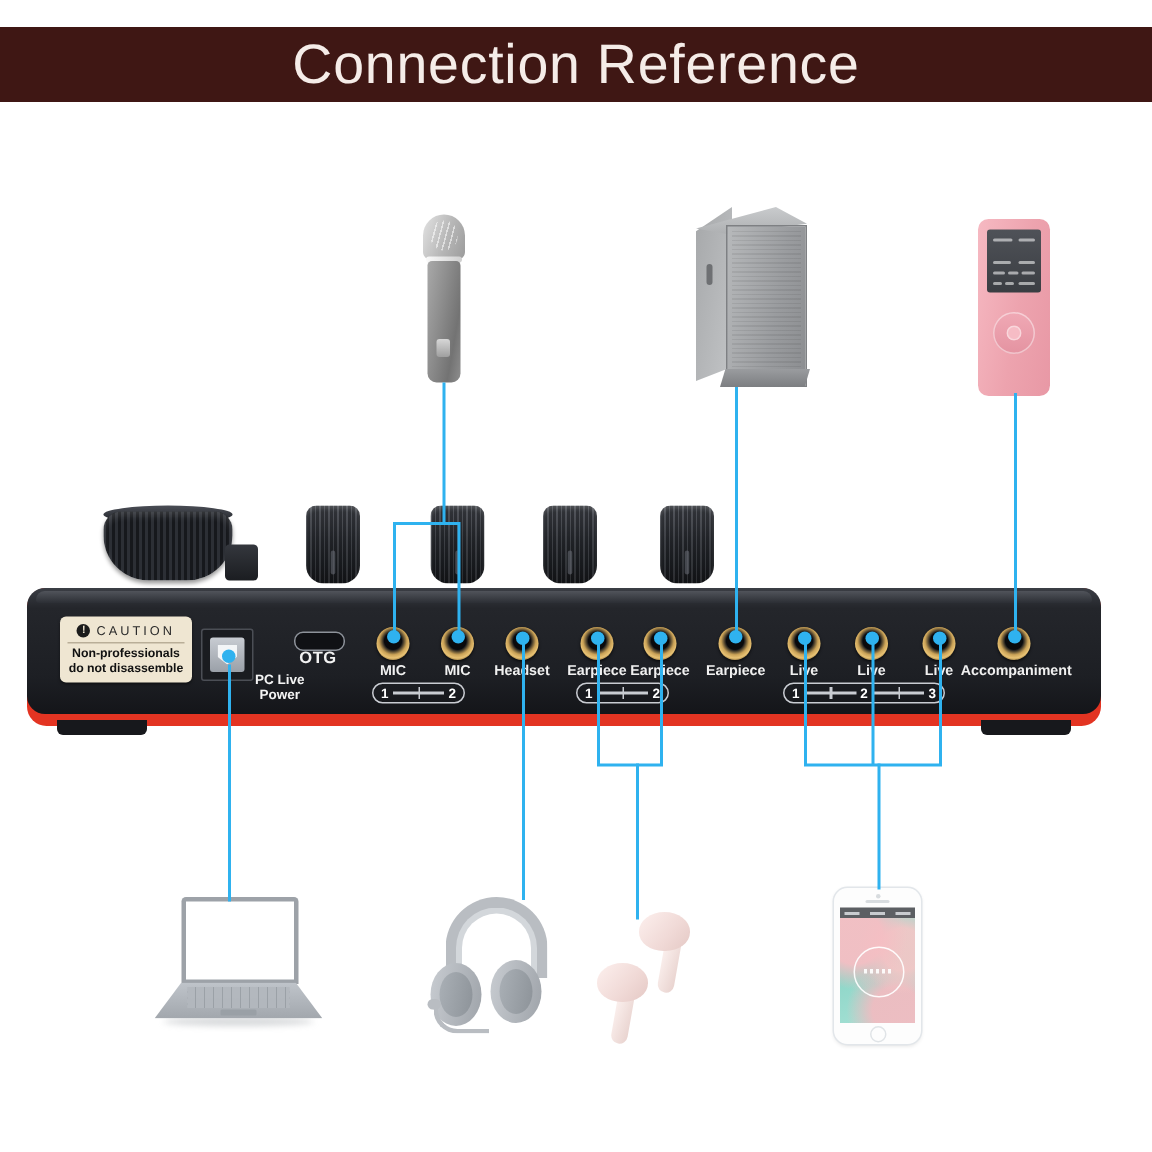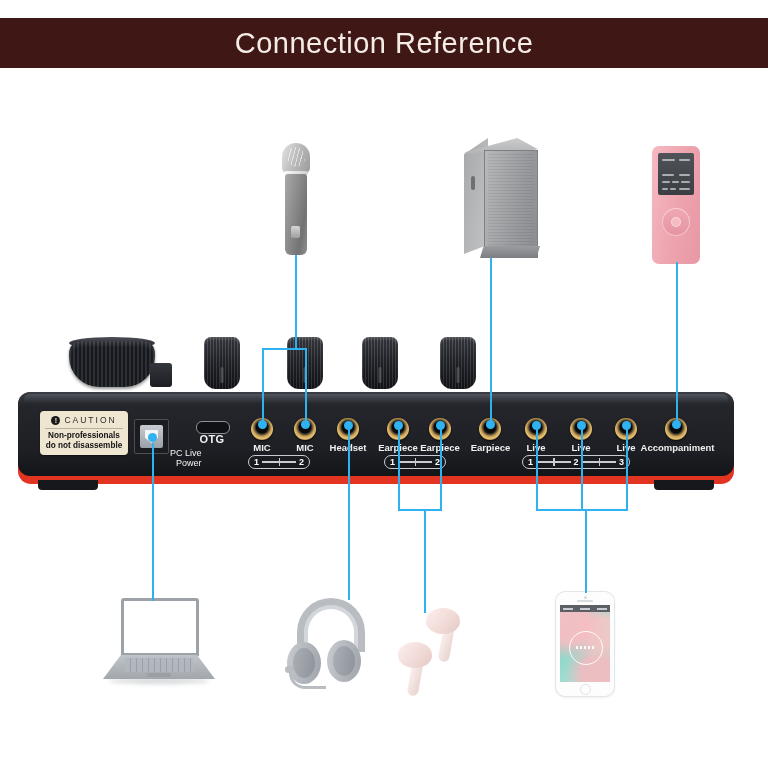--- a/index.html
+++ b/index.html
@@ -12,21 +12,21 @@
   }
   #stage{position:absolute;inset:0;width:768px;height:768px;}
 
   
   .banner{
     position:absolute;left:0;top:18px;width:768px;height:50px;
     background:#3f1714;
     display:flex;align-items:center;justify-content:center;
   }
   .banner-title{
-    color:#f5ece8;font-size:29px;letter-spacing:.5px;font-weight:400;
+    color:#f5ece8;font-size:37px;letter-spacing:.5px;font-weight:400;
     font-family:"Liberation Sans", sans-serif;
   }
 
   
   .wire{position:absolute;background:#2fb2ef;}
   .wire.v{width:2px;}
   .wire.h{height:2px;}
 
   
   #mixer{position:absolute;left:18px;top:392px;width:716px;height:92px;}
@@ -108,21 +108,21 @@
   .usbb-inner::after{
     content:"";position:absolute;left:5px;top:5px;width:13px;height:13px;
     background:#f3f5f7;clip-path:polygon(0 0,100% 0,100% 60%,50% 100%,0 60%);
   }
   .usbb-dot{
     position:absolute;left:148px;top:433px;width:9px;height:9px;border-radius:50%;
     background:#2fb2ef;
   }
   .pclive{
     position:absolute;left:170px;top:448px;font-size:9px;color:#f4f4f4;
-    font-weight:normal;line-height:10px;text-align:right;
+    font-weight:bold;line-height:10px;text-align:center;
   }
 
   
   .usbc{
     position:absolute;left:196px;top:421px;width:32px;height:11px;
     border:1.5px solid #8d929a;border-radius:6px;background:#101115;
   }
   .otg-label{
     position:absolute;left:196px;top:433px;width:32px;text-align:center;
     font-size:11px;color:#f2f2f2;font-weight:bold;letter-spacing:.4px;

